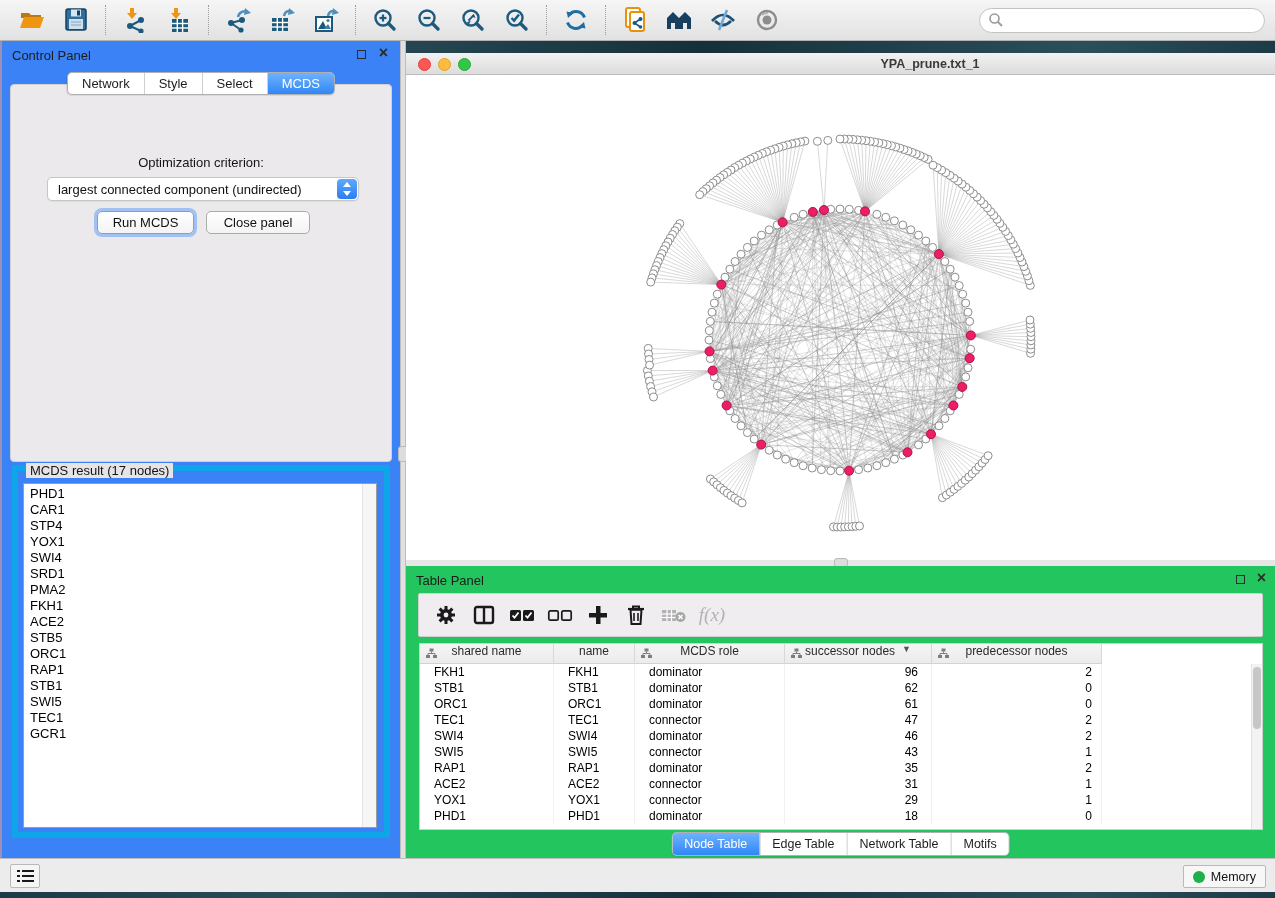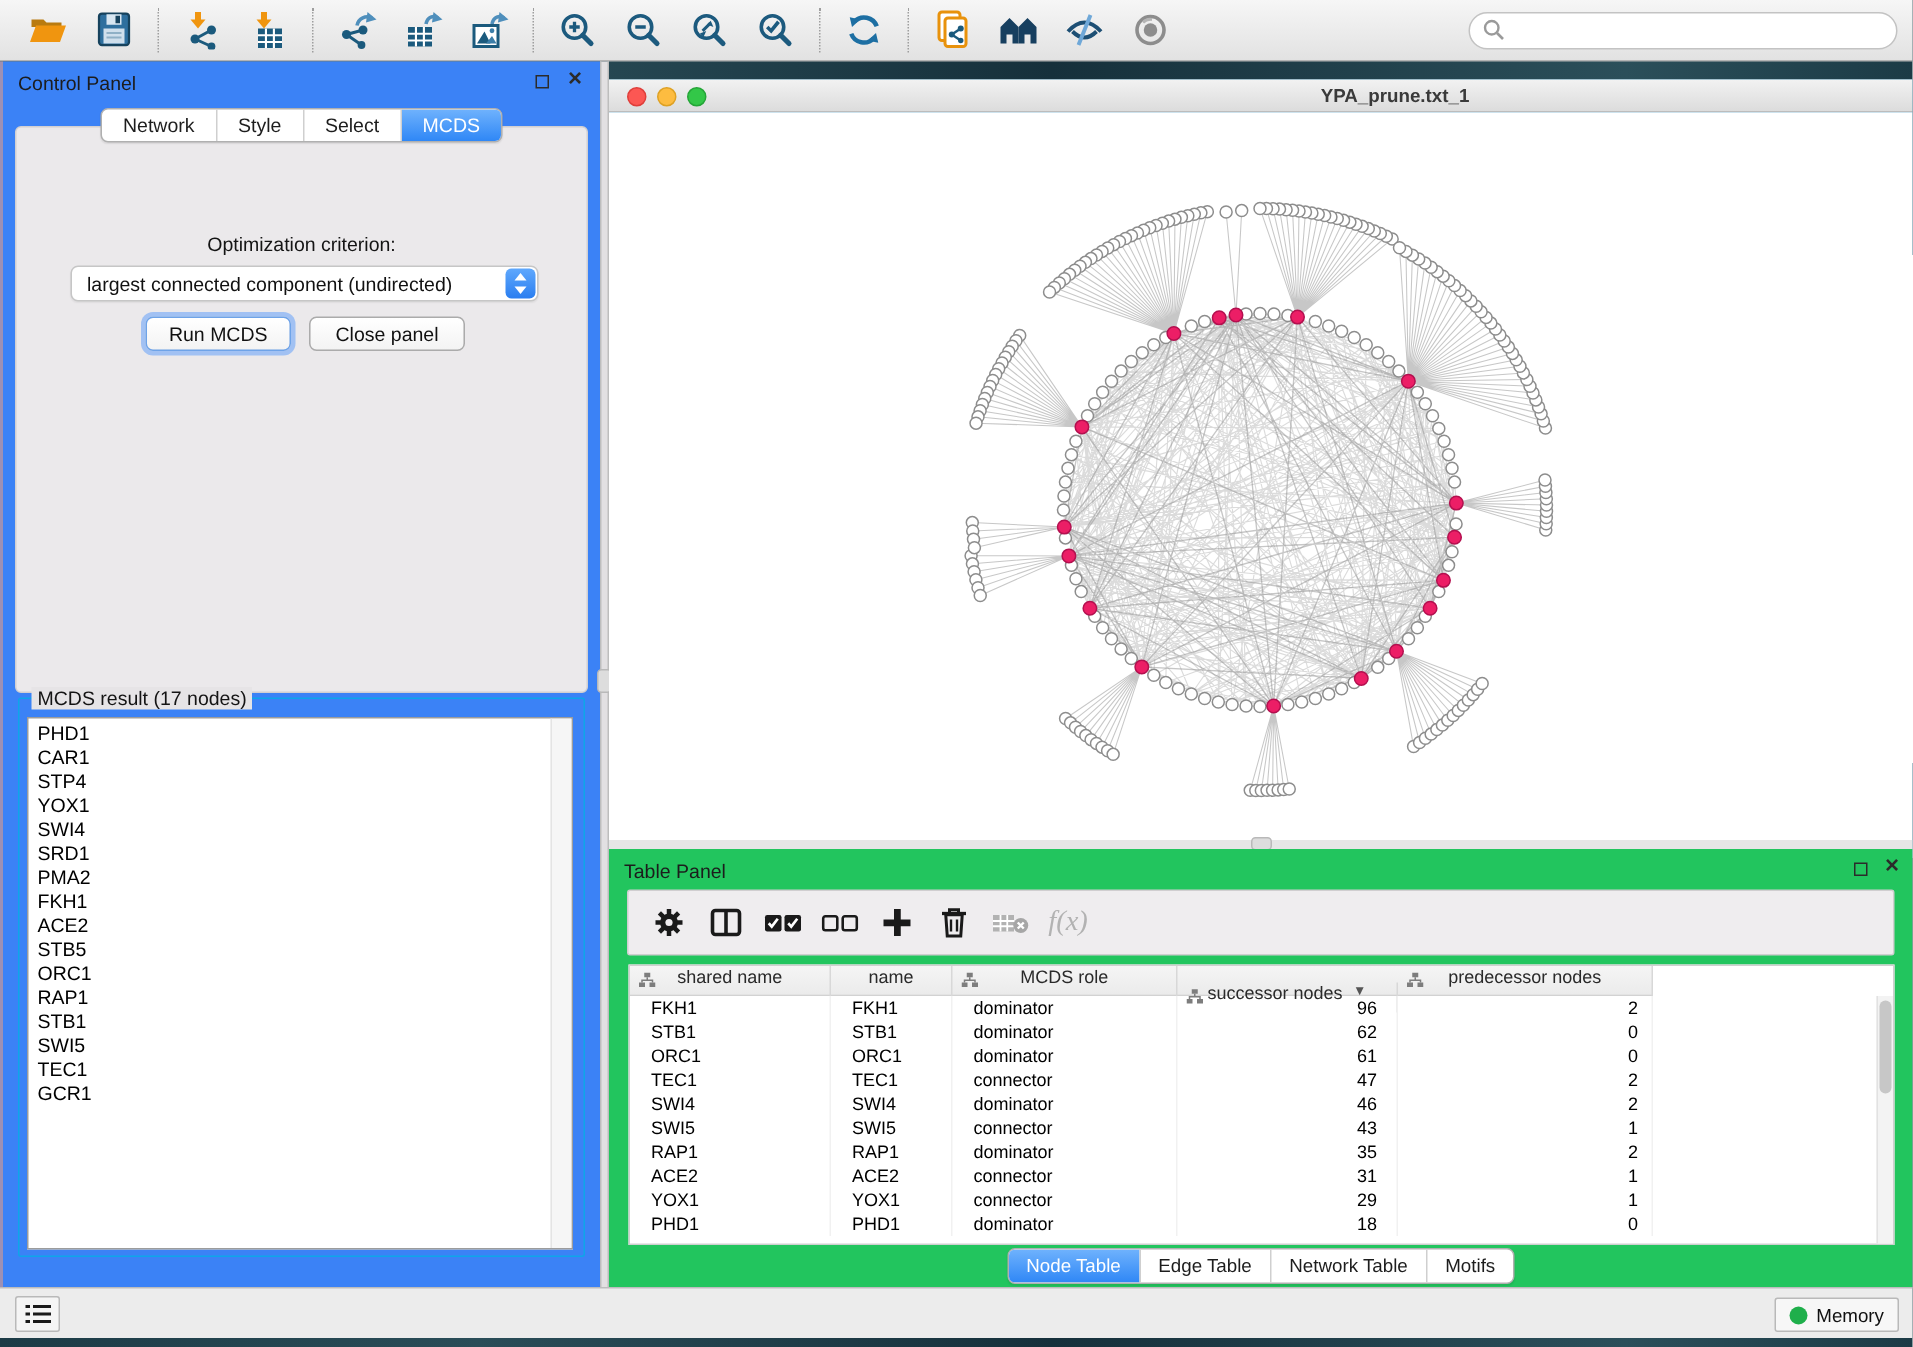--- a/index.html
+++ b/index.html
@@ -37,21 +37,21 @@
   .opt-select{position:absolute;left:36px;top:92px;width:312px;height:24px;background:#fff;
     border:1px solid #c6c6c6;border-radius:5px;font-size:13px;color:#111;
     display:flex;align-items:center;padding-left:10px;box-shadow:0 1px 1px rgba(0,0,0,.05);}
   .opt-stepper{position:absolute;right:1px;top:1px;width:20px;height:20px;border-radius:4px;
     background:linear-gradient(#5fa8fd,#2a7ef0);display:flex;flex-direction:column;align-items:center;justify-content:center;}
   .opt-stepper svg{display:block;}
   .btn{position:absolute;height:23px;background:linear-gradient(#ffffff,#f3f3f3);border:1px solid #ababab;
     border-radius:5px;font-size:13px;color:#111;display:flex;align-items:center;justify-content:center;}
   .btn.focused{box-shadow:0 0 0 3px rgba(100,160,250,.55);border-color:#6ea3e8;}
   .mcds-fieldset{position:absolute;left:10px;top:424px;width:378px;height:373px;
-    border:1px solid #0ea5e9;border-radius:2px;}
+    border:6px solid #0ea5e9;border-radius:2px;}
   .mcds-legend{position:absolute;left:8px;top:-8px;background:#e6e4e6;padding:0 4px;font-size:13px;color:#141414;}
   .mcds-list{position:absolute;left:5px;top:12px;right:7px;bottom:4px;background:#fff;border:1px solid #9c9c9c;overflow:hidden;}
   .mcds-scroll{position:absolute;right:0;top:0;width:14px;bottom:0;background:#f6f6f6;border-left:1px solid #e4e4e4;}
   .list-item{font-size:13px;color:#000;line-height:16px;padding-left:6px;}
 
   
   .v-split{position:absolute;left:400px;top:41px;width:6px;height:817px;background:#e2e0e2;
     border-left:1px solid #bdbdbd;border-right:1px solid #bdbdbd;}
   .v-split .grab{position:absolute;left:-3px;top:405px;width:10px;height:16px;background:#ddd;
     border:1px solid #b9b9b9;border-radius:3px;}
@@ -658,21 +658,21 @@
         </div>
         <div class="th" style="width: 150px;">
           <span class="type-icon"><svg width="11" height="11" viewBox="0 0 11 11">
               <rect x="3.5" y="0.5" width="4" height="3" fill="#7d7d7d"></rect>
               <rect x="0" y="7" width="4" height="3" fill="#7d7d7d"></rect>
               <rect x="7" y="7" width="4" height="3" fill="#7d7d7d"></rect>
               <path d="M5.5 3.5 v2 M2 7 v-1.5 h7 V7" stroke="#7d7d7d" fill="none"></path>
             </svg></span>
           <span>MCDS role</span>
         </div>
-        <div class="th" style="width: 147px; margin-top: 11px;">
+        <div class="th" style="width: 147px;">
           <span class="type-icon"><svg width="11" height="11" viewBox="0 0 11 11">
               <rect x="3.5" y="0.5" width="4" height="3" fill="#7d7d7d"></rect>
               <rect x="0" y="7" width="4" height="3" fill="#7d7d7d"></rect>
               <rect x="7" y="7" width="4" height="3" fill="#7d7d7d"></rect>
               <path d="M5.5 3.5 v2 M2 7 v-1.5 h7 V7" stroke="#7d7d7d" fill="none"></path>
             </svg></span>
           <span>successor nodes</span>
           <span class="sort">▼</span>
         </div>
         <div class="th" style="width: 170px;">

